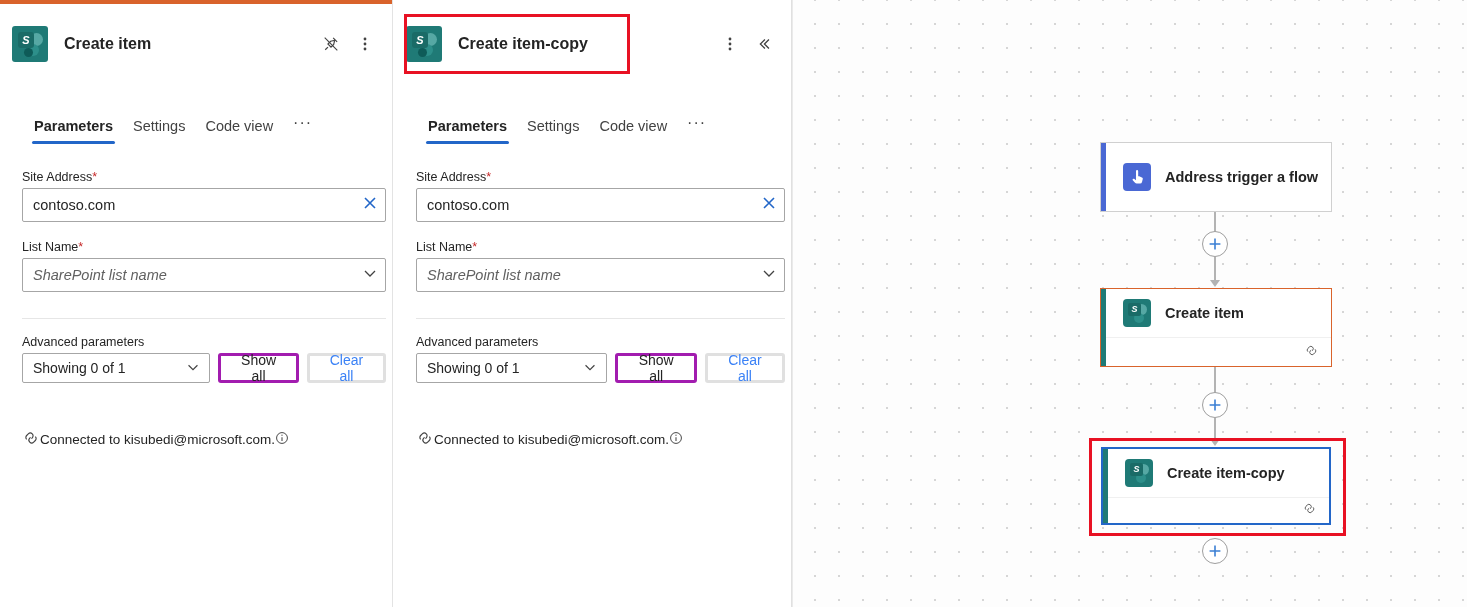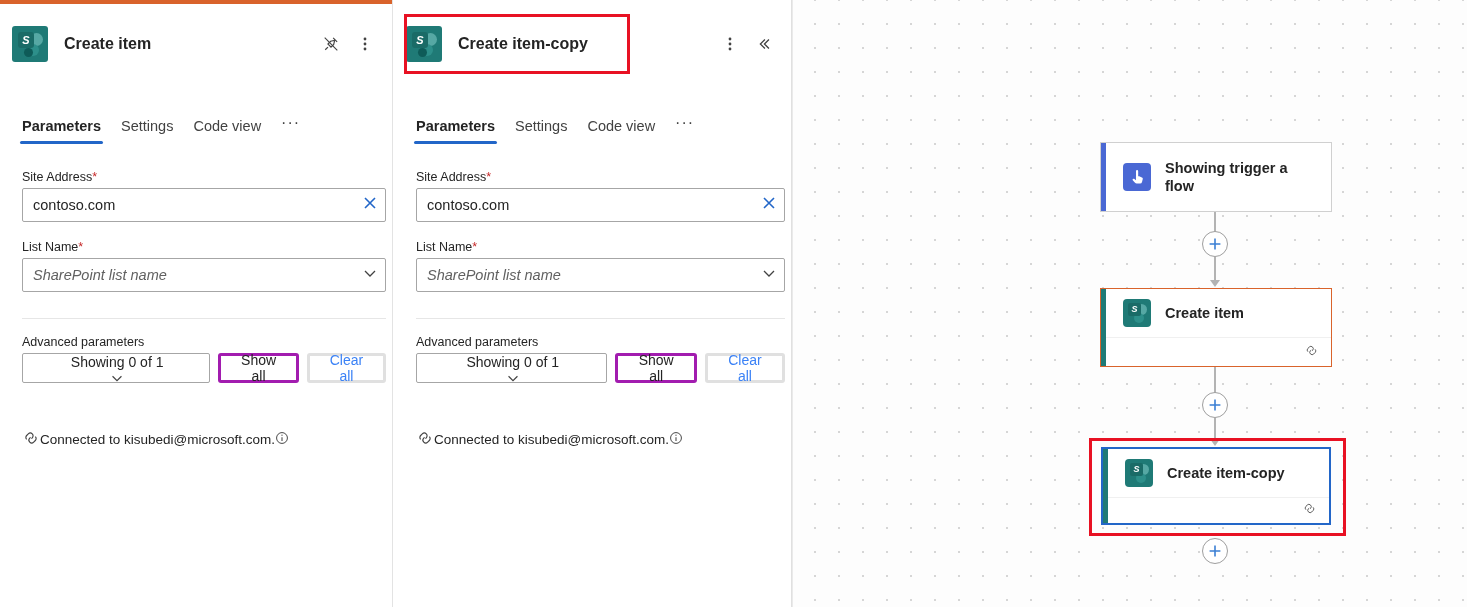--- a/index.html
+++ b/index.html
@@ -55,21 +55,21 @@
   }
   .hdr-actions { display: flex; align-items: center; gap: 4px; }
   .icon-btn {
     width: 30px; height: 30px; display: flex; align-items: center;
     justify-content: center; background: none; border: none; cursor: pointer;
     color: #424242;
   }
 
   
   .tabs {
-    position: absolute; left: 0; top: 100px; width: 100%;
+    position: absolute; left: 12px; top: 100px; width: 100%;
     display: flex; align-items: flex-end; padding: 0 12px; height: 44px;
   }
   .tab {
     position: relative; font-size: 14.5px; color: #424242;
     padding: 0 10px 10px 10px; cursor: pointer; white-space: nowrap;
   }
   .tab.active { font-weight: bold; color: #242424; }
   .tab.active::after {
     content: ""; position: absolute; left: 8px; right: 8px; bottom: 0;
     height: 3px; background: #2266c8; border-radius: 2px;
@@ -89,21 +89,21 @@
   .input-row .ph  { flex: 1 1 auto; font-size: 14.5px; color: #616161; font-style: italic; }
   .field-gap { height: 4px; }
 
   .divider { height: 1px; background: #e6e6e6; margin: 26px 0 16px 0; }
 
   .adv-label { font-size: 12.5px; color: #242424; margin-bottom: 4px; }
   .adv-row { display: flex; align-items: center; gap: 8px; }
   .adv-select {
     height: 30px; width: 196px; border: 1px solid #a6a6a6; border-radius: 2px;
     display: flex; align-items: center; padding: 0 8px 0 10px;
-    font-size: 14px; color: #242424; background: #fff; cursor: pointer; flex-direction: column;
+    font-size: 14px; color: #242424; background: #fff; cursor: pointer;
   }
   .adv-select span:first-child { flex: 1 1 auto; }
   .btn {
     height: 30px; padding: 0 12px; border: 3px solid #a21caf; border-radius: 3px;
     background: #fff; font-size: 14px; color: #242424; cursor: pointer;
     font-family: "Liberation Sans", sans-serif; display: flex; align-items: center;
   }
   .btn.disabled { color: #3b82f6; border-color: #e0e0e0; cursor: default; }
 
   .conn-row {
@@ -343,21 +343,21 @@
   <div id="canvas">
 
     <div class="node" style="left:307px; top:142px; width:232px; height:70px;">
       <div class="node-accent" style="background:#4a68d4;"></div>
       <div class="node-main">
         <div class="node-icon trigger">
           <svg width="17" height="17" viewBox="0 0 20 20" fill="#ffffff">
             <path d="M8.2 2.6 a1.3 1.3 0 0 1 2.6 0 v6.0 h1.2 l3.2 1.3 a1.6 1.6 0 0 1 1.0 1.9 l-0.9 3.4 a2.4 2.4 0 0 1 -2.3 1.8 h-4.0 a2.6 2.6 0 0 1 -1.9-0.8 l-2.7-2.9 a1.2 1.2 0 0 1 1.6-1.7 l2.2 1.5 Z"></path>
           </svg>
         </div>
-        <div class="node-label">Showing trigger a flow</div>
+        <div class="node-label">Address trigger a flow</div>
       </div>
     </div>
 
     <div class="connector" style="left:421px; top:212px; height:32px;"></div>
     <div class="plus-btn" style="left:409px; top:231px;">
       <svg width="16" height="16" viewBox="0 0 16 16" stroke="#3b7fd4" stroke-width="1.6">
           <path d="M8 2.6 L8 13.4 M2.6 8 L13.4 8"></path>
         </svg>
     </div>
     <div class="connector" style="left:421px; top:257px; height:25px;"></div>

